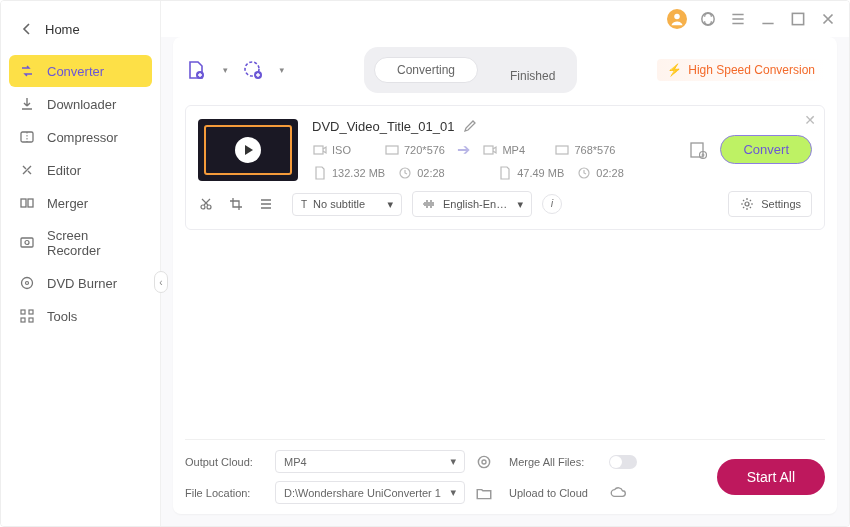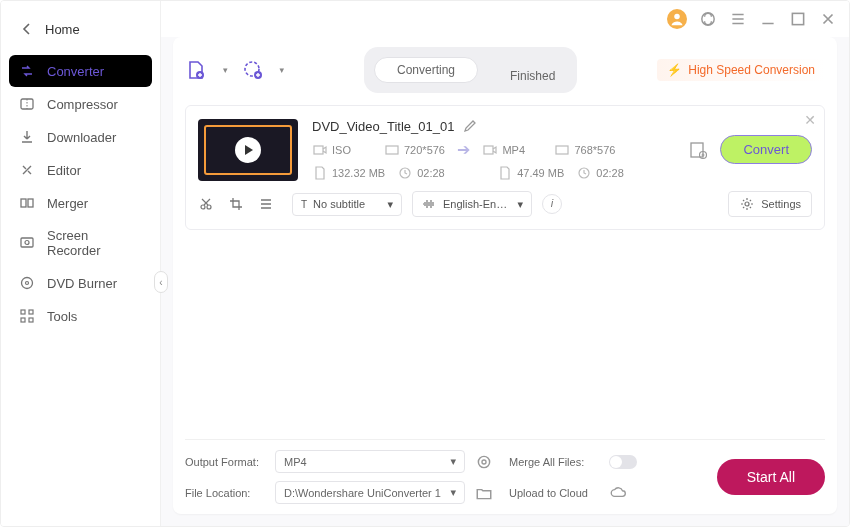--- a/index.html
+++ b/index.html
@@ -1,21 +1,21 @@
 <!DOCTYPE html>
 <html><head>
 <meta charset="utf-8">
 <style>
 *{box-sizing:border-box;margin:0;padding:0;font-family:-apple-system,BlinkMacSystemFont,"Segoe UI",Arial,sans-serif}
 body{width:850px;height:527px;background:#fff;display:flex;overflow:hidden;font-size:12px;color:#4a4a4a;border:1px solid #eee;border-radius:4px}
 .sidebar{width:160px;background:#fff;padding:12px 8px;border-right:1px solid #f0f0f0;display:flex;flex-direction:column;position:relative}
 .home-row{display:flex;align-items:flex-end;gap:10px;padding:8px 10px;cursor:pointer;font-size:13px;color:#333}
 .nav{margin-top:10px;display:flex;flex-direction:column;gap:1px}
 .nav-item{display:flex;align-items:center;gap:12px;padding:8px 10px;border-radius:6px;cursor:pointer;font-size:13px;color:#555}
-.nav-item.active{background:#000000;color:#6b57d6}
+.nav-item.active{background:#fde047;color:#6b57d6}
 .nav-icon{width:16px;height:16px;display:inline-flex;align-items:center;justify-content:center;flex:0 0 16px}
 .collapse-handle{position:absolute;right:-8px;top:270px;width:14px;height:22px;border:1px solid #e0e0e0;border-radius:8px;background:#fff;display:flex;align-items:center;justify-content:center;font-size:10px;color:#888;cursor:pointer}
 
 .main{flex:1;display:flex;flex-direction:column;background:#f9f9fb}
 .topbar{height:36px;display:flex;align-items:center;justify-content:flex-end;gap:12px;padding:0 12px;color:#888;background:#fff}
 .tb-ico{width:18px;height:18px;display:inline-flex;align-items:center;justify-content:center;cursor:pointer}
 .avatar{width:20px;height:20px;border-radius:50%;background:#f6b04a;display:inline-flex;align-items:center;justify-content:center;color:#fff;cursor:pointer}
 
 .content{margin:0 12px 12px 12px;background:#fff;border-radius:8px;flex:1;display:flex;flex-direction:column;padding:10px 12px;box-shadow:0 1px 2px rgba(0,0,0,0.04)}
 .content-top{display:flex;align-items:center;gap:14px}
@@ -76,33 +76,33 @@
       <span class="nav-icon">
           <svg viewBox="0 0 16 16">
             <path d="M3 5h7l-2-2M13 11H6l2 2" fill="none" stroke="#6b57d6" stroke-width="1.4"></path>
           </svg>
         </span>
       <span>Converter</span>
     </div>
     <div class="nav-item">
       <span class="nav-icon">
           <svg viewBox="0 0 16 16">
+            <path d="M8 2v8m0 0l-3-3m3 3l3-3M3 13h10" fill="none" stroke="#777" stroke-width="1.4"></path>
+          </svg>
+        </span>
+      <span>Downloader</span>
+    </div>
+    <div class="nav-item">
+      <span class="nav-icon">
+          <svg viewBox="0 0 16 16">
             <rect x="2" y="3" width="12" height="10" rx="1.5" fill="none" stroke="#777" stroke-width="1.3"></rect>
             <path d="M8 3v10" stroke="#777" stroke-width="1" stroke-dasharray="1.5 1.5"></path>
           </svg>
         </span>
       <span>Compressor</span>
-    </div>
-    <div class="nav-item">
-      <span class="nav-icon">
-          <svg viewBox="0 0 16 16">
-            <path d="M8 2v8m0 0l-3-3m3 3l3-3M3 13h10" fill="none" stroke="#777" stroke-width="1.4"></path>
-          </svg>
-        </span>
-      <span>Downloader</span>
     </div>
     <div class="nav-item">
       <span class="nav-icon">
           <svg viewBox="0 0 16 16">
             <path d="M4 12l8-8M4 4l3 3M12 12l-3-3" fill="none" stroke="#777" stroke-width="1.4"></path>
           </svg>
         </span>
       <span>Editor</span>
     </div>
     <div class="nav-item">
@@ -364,21 +364,21 @@
                 <circle cx="8" cy="8" r="2" fill="none" stroke="#777" stroke-width="1.2"></circle>
                 <path d="M8 2v2M8 12v2M2 8h2M12 8h2M4 4l1.2 1.2M12 12l-1.2-1.2M12 4l-1.2 1.2M4 12l1.2-1.2" stroke="#777" stroke-width="1.2"></path>
               </svg>
             </span>
           <span>Settings</span>
         </div>
       </div>
     </div>
 
     <div class="footer">
-      <span class="f-label">Output Format:</span>
+      <span class="f-label">Output Cloud:</span>
       <div class="f-sel">
           <span>MP4</span>
           <span>▾</span>
         </div>
       <span class="f-ico">
           <svg viewBox="0 0 16 16">
             <circle cx="8" cy="8" r="5" fill="none" stroke="#999" stroke-width="1.3"></circle>
             <circle cx="8" cy="8" r="1.8" fill="none" stroke="#999" stroke-width="1.2"></circle>
           </svg>
         </span>

